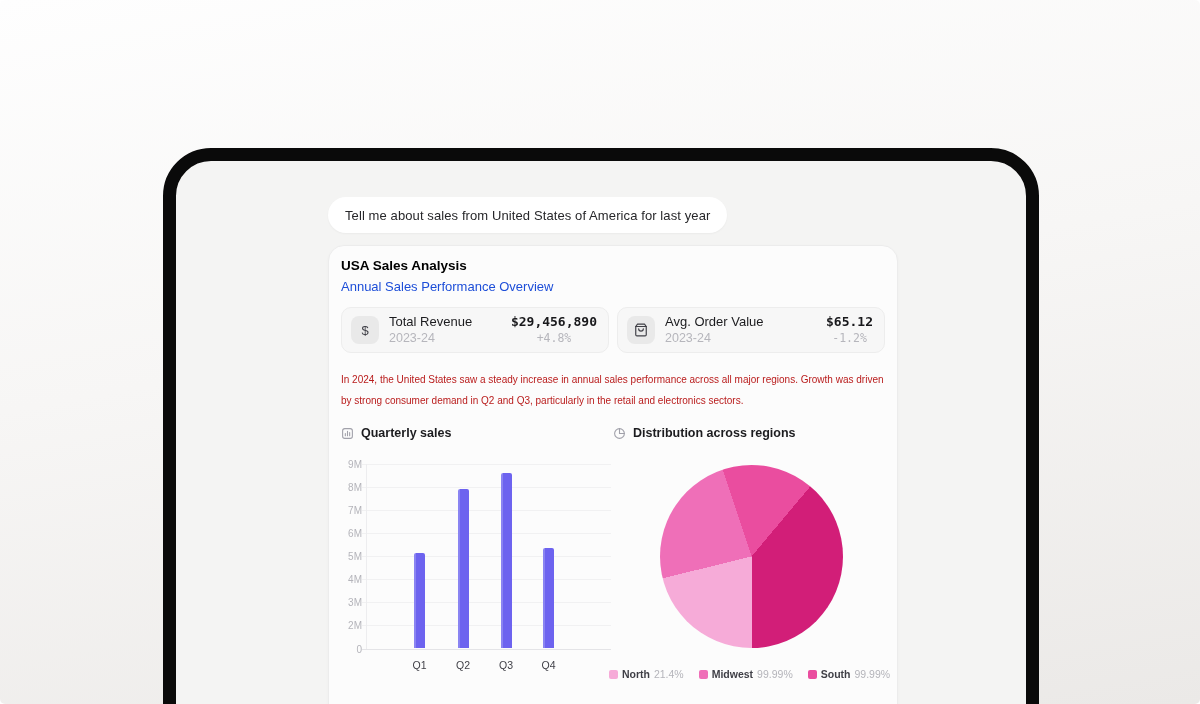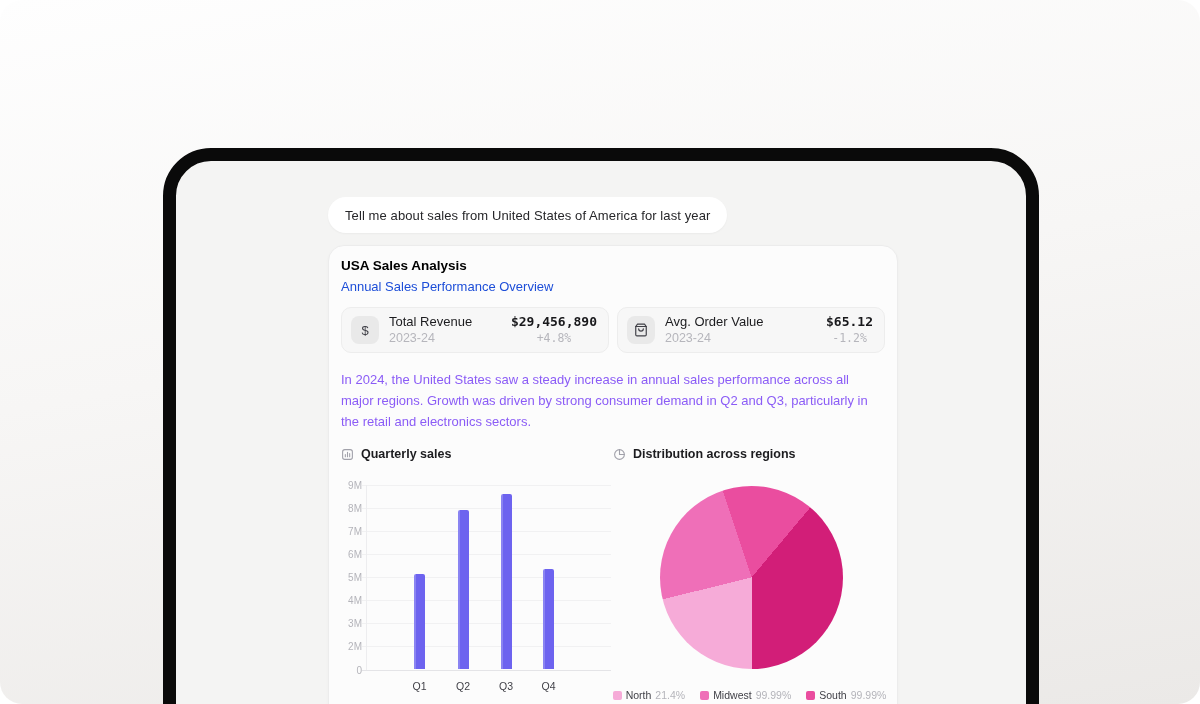--- a/index.html
+++ b/index.html
@@ -1,19 +1,19 @@
 <!DOCTYPE html>
 <html><head>
 <meta charset="utf-8">
 <style>
   * { margin:0; padding:0; box-sizing:border-box; }
   html,body { width:1200px; height:704px; background:#ffffff; font-family:"Liberation Sans", sans-serif; }
   .page {
     position:relative; width:1200px; height:704px; overflow:hidden;
-    border-radius:22px;
+    border-radius:5px;
     background:linear-gradient(170deg, #fefefe 0%, #f7f6f5 45%, #ebe9e7 100%);
   }
   
   .device {
     position:absolute; left:163px; top:148px; width:876px; height:640px;
     border:13px solid #0a0a0a; border-radius:48px;
     background:#f4f4f3; overflow:hidden;
   }
   
   .chat-bubble {
@@ -43,41 +43,41 @@
     display:flex; align-items:center; justify-content:center;
     color:#3f3f46; font-size:13px; flex:0 0 auto;
   }
   .stat-texts { margin-left:10px; }
   .stat-label { font-size:13px; font-weight:500; color:#1c1c1f; line-height:15px; }
   .stat-period { font-size:12.5px; color:#b6b6bc; line-height:16px; margin-top:1px; }
   .stat-right { margin-left:auto; text-align:center; }
   .stat-value { font-family:"DejaVu Sans Mono", monospace; font-size:13px; font-weight:700; color:#18181b; line-height:15px; }
   .stat-delta { font-family:"DejaVu Sans Mono", monospace; font-size:11.5px; color:#b6b6bc; line-height:16px; margin-top:1px; }
   
-  .summary { margin-top:16px; font-size:13px; line-height:21px; color:#8b5cf6; max-width:548px; }
+  .summary { margin-top:16px; font-size:10px; line-height:21px; color:#b91c1c; max-width:548px; }
   
   .charts { display:flex; margin-top:14px; }
   .chart-col { width:273px; }
   .section-head { display:flex; align-items:center; gap:7px; height:16px; }
   .section-head svg { display:block; }
   .section-title { font-size:12.5px; font-weight:700; color:#1c1c1f; }
   .chart-box { position:relative; height:260px; margin-top:14px; }
   
   .grid-line { position:absolute; height:1px; background:#f1f1f2; }
   .axis-line { position:absolute; height:1px; background:#e4e4e7; }
   .yaxis-line { position:absolute; width:1px; background:#ededef; }
   .ytick { position:absolute; font-size:10px; color:#b4b4ba; text-align:right; width:21px; transform:translateY(-50%); }
   .bar { position:absolute; border-radius:2px 2px 0 0; }
   .xtick { position:absolute; font-size:10.5px; font-weight:500; color:#3f3f46; transform:translateX(-50%); }
   .legend-swatch { width:9px; height:9px; border-radius:2px; display:inline-block; }
   
   .pie { position:absolute; border-radius:50%; }
   .pie-legend-row { position:absolute; left:0; width:273px; display:flex; justify-content:center; gap:15px; }
   .pie-legend-item { display:flex; align-items:center; gap:4px; }
-  .pie-legend-name { font-size:10.5px; font-weight:400; color:#3f3f46; }
+  .pie-legend-name { font-size:10.5px; font-weight:700; color:#3f3f46; }
   .pie-legend-pct { font-size:10.5px; color:#b4b4ba; }
 </style>
 </head>
 <body>
 
 <div class="page">
   <div class="device">
 
     <div class="chat-bubble">
       <span>Tell me about sales from United States of America for last year</span>

